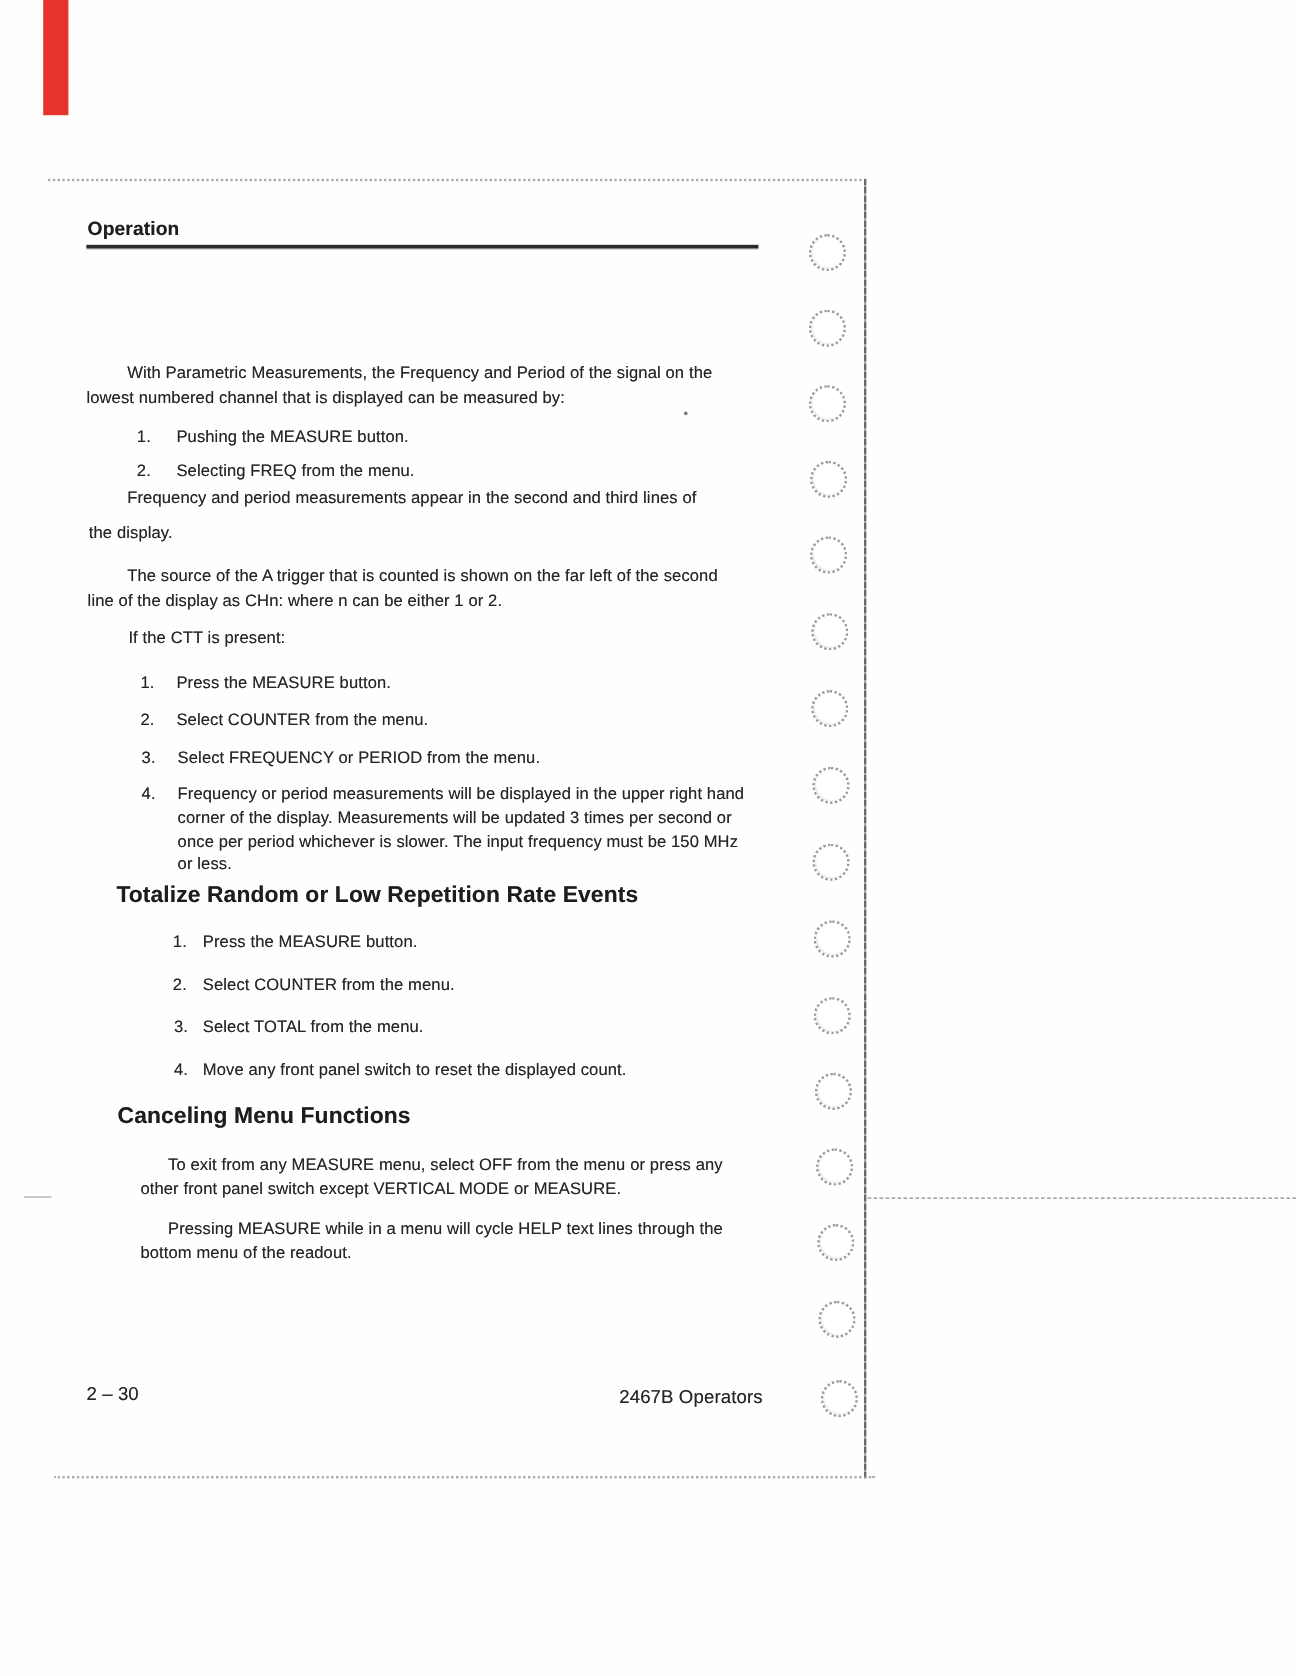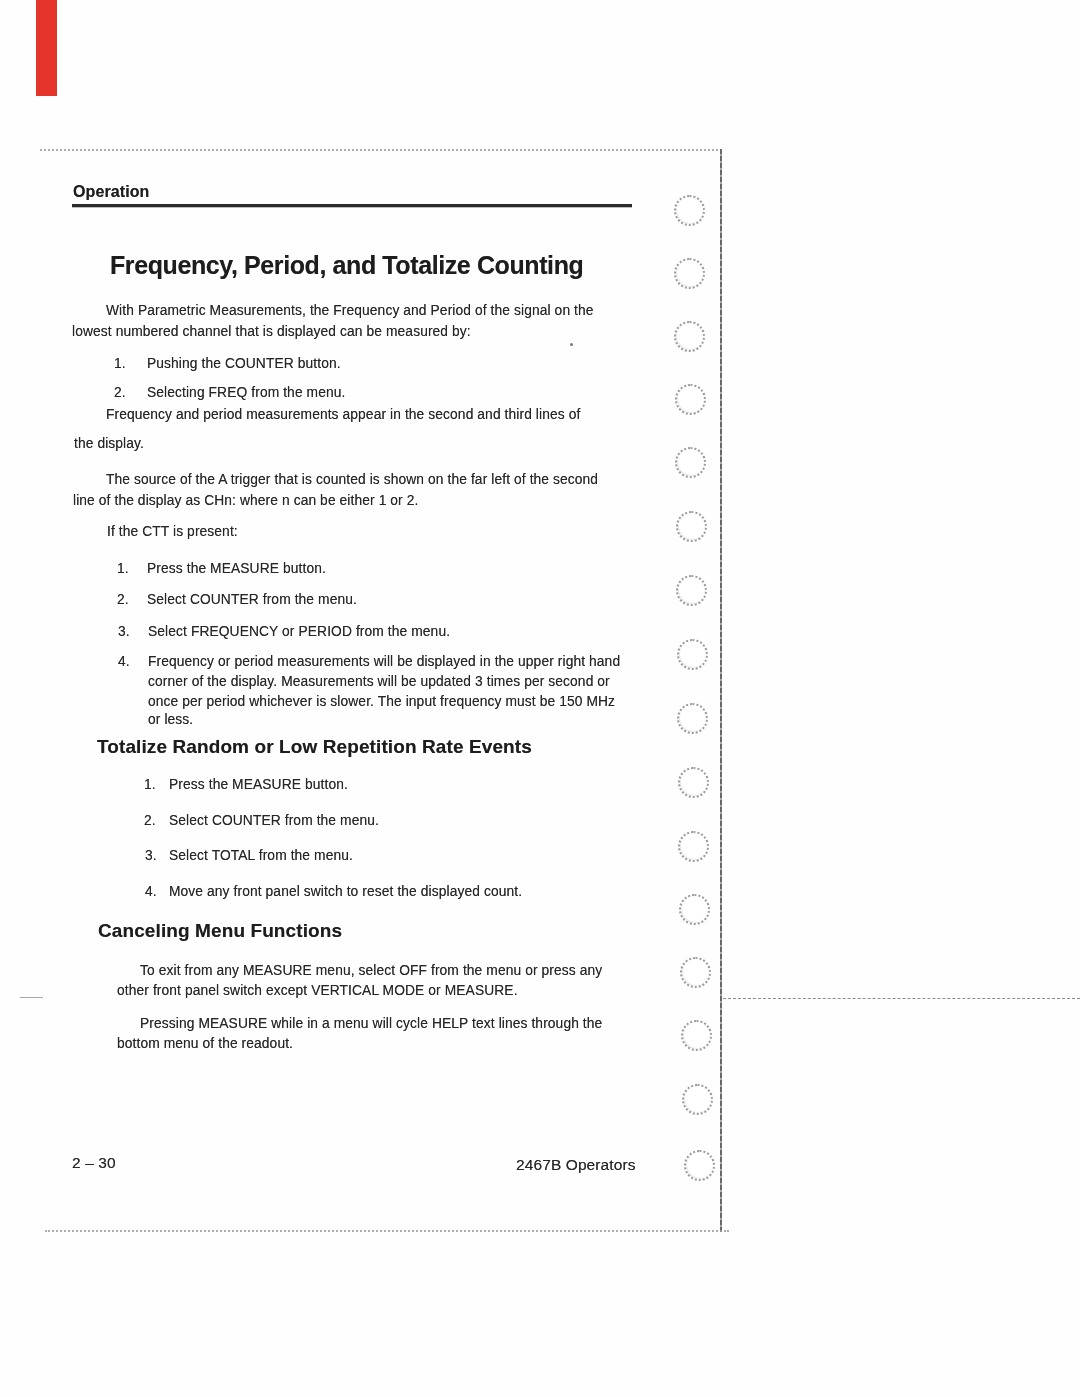--- a/index.html
+++ b/index.html
@@ -64,29 +64,28 @@
     <span class="hole" style="left:679px;top:894px"></span>
     <span class="hole" style="left:680px;top:957px"></span>
     <span class="hole" style="left:681px;top:1020px"></span>
     <span class="hole" style="left:682px;top:1084px"></span>
     <span class="hole" style="left:684px;top:1150px"></span>
   </div>
 
   <div class="txt head op" style="left:73px;top:183px">Operation</div>
   <div class="rule"></div>
 
-  <div class="txt head title" style="left:110px;top:251px">Frequency, Period, and Totalize Counting</div>
 
   <div class="txt" style="left:72px;top:324px">lowest numbered channel that is displayed can be measured by:</div>
   <div class="txt" style="left:106px;top:303px">With Parametric Measurements, the Frequency and Period of the signal on the</div>
 
   <div class="speck" style="left:570px;top:343px"></div>
 
   <div class="txt" style="left:114px;top:356px">1.</div>
-  <div class="txt" style="left:147px;top:356px">Pushing the COUNTER button.</div>
+  <div class="txt" style="left:147px;top:356px">Pushing the MEASURE button.</div>
   <div class="txt" style="left:114px;top:385px">2.</div>
   <div class="txt" style="left:147px;top:385px">Selecting FREQ from the menu.</div>
 
   <div class="txt" style="left:106px;top:407px">Frequency and period measurements appear in the second and third lines of</div>
   <div class="txt" style="left:74px;top:436px">the display.</div>
 
   <div class="txt" style="left:106px;top:472px">The source of the A trigger that is counted is shown on the far left of the second</div>
   <div class="txt" style="left:73px;top:493px">line of the display as CHn: where n can be either 1 or 2.</div>
 
   <div class="txt" style="left:107px;top:524px">If the CTT is present:</div>

